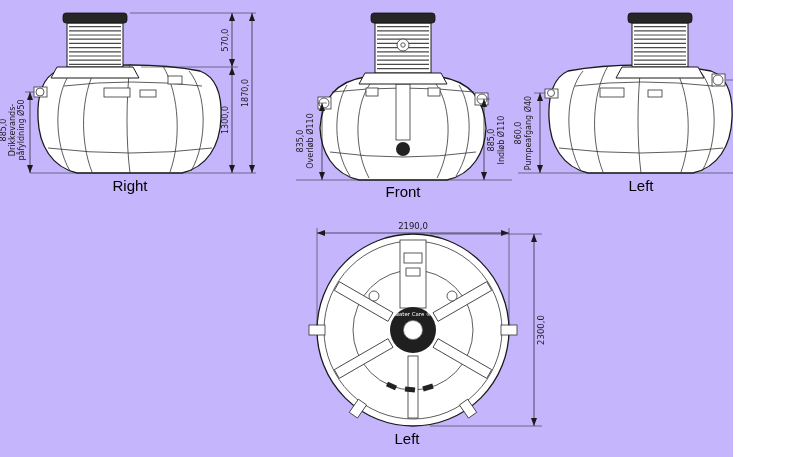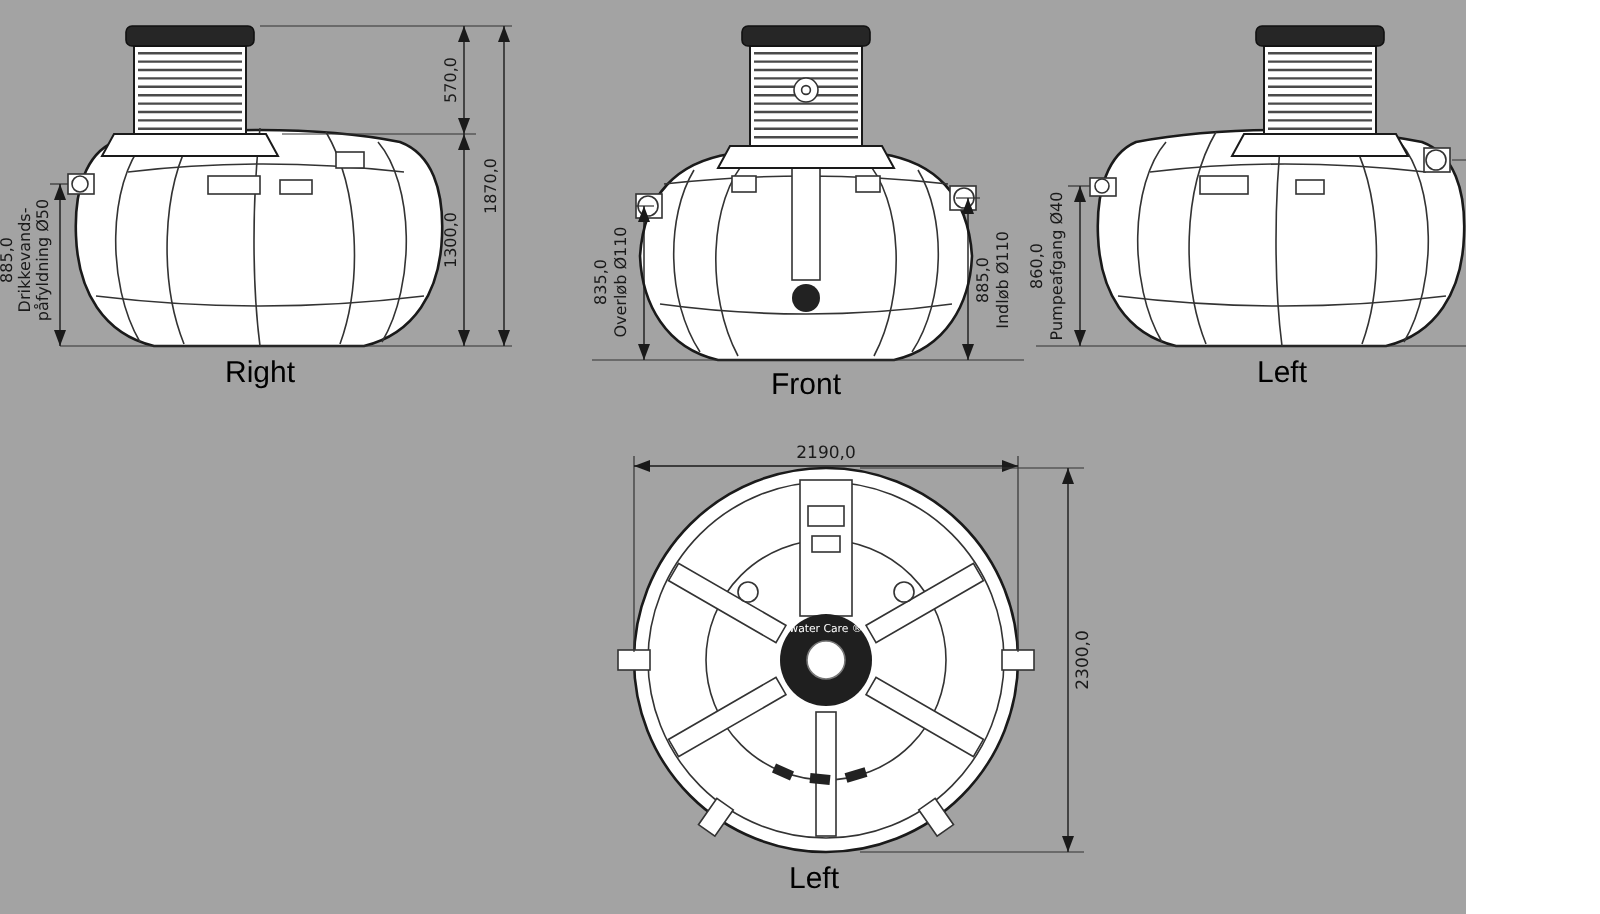--- a/index.html
+++ b/index.html
@@ -1,16 +1,16 @@
 <!DOCTYPE html>
 <html><head>
 <meta charset="utf-8">
 <style>
   html,body { margin:0; padding:0; background:#ffffff; }
-  .page { width:733px; height:457px; background:#a3a3a3; position:relative; overflow:hidden; }
+  .page { width:733px; height:457px; background:#c4b5fd; position:relative; overflow:hidden; }
   svg text { font-family:"DejaVu Sans", sans-serif; fill:#1a1a1a; }
   .dim   { font-size:8px; }
   .dim9  { font-size:8.5px; }
   .vlabel{ font-size:15px; fill:#000; font-family:"Liberation Sans", sans-serif; }
   .brand { font-size:5.4px; fill:#ffffff; }
   .ol    { fill:#ffffff; stroke:#1a1a1a; stroke-width:1.3; }
   .med   { fill:#ffffff; stroke:#1a1a1a; stroke-width:1; }
   .thin  { fill:none; stroke:#333333; stroke-width:0.8; }
   .detail{ fill:#ffffff; stroke:#333333; stroke-width:0.8; }
   .dimln { stroke:#1a1a1a; stroke-width:0.7; fill:none; }

